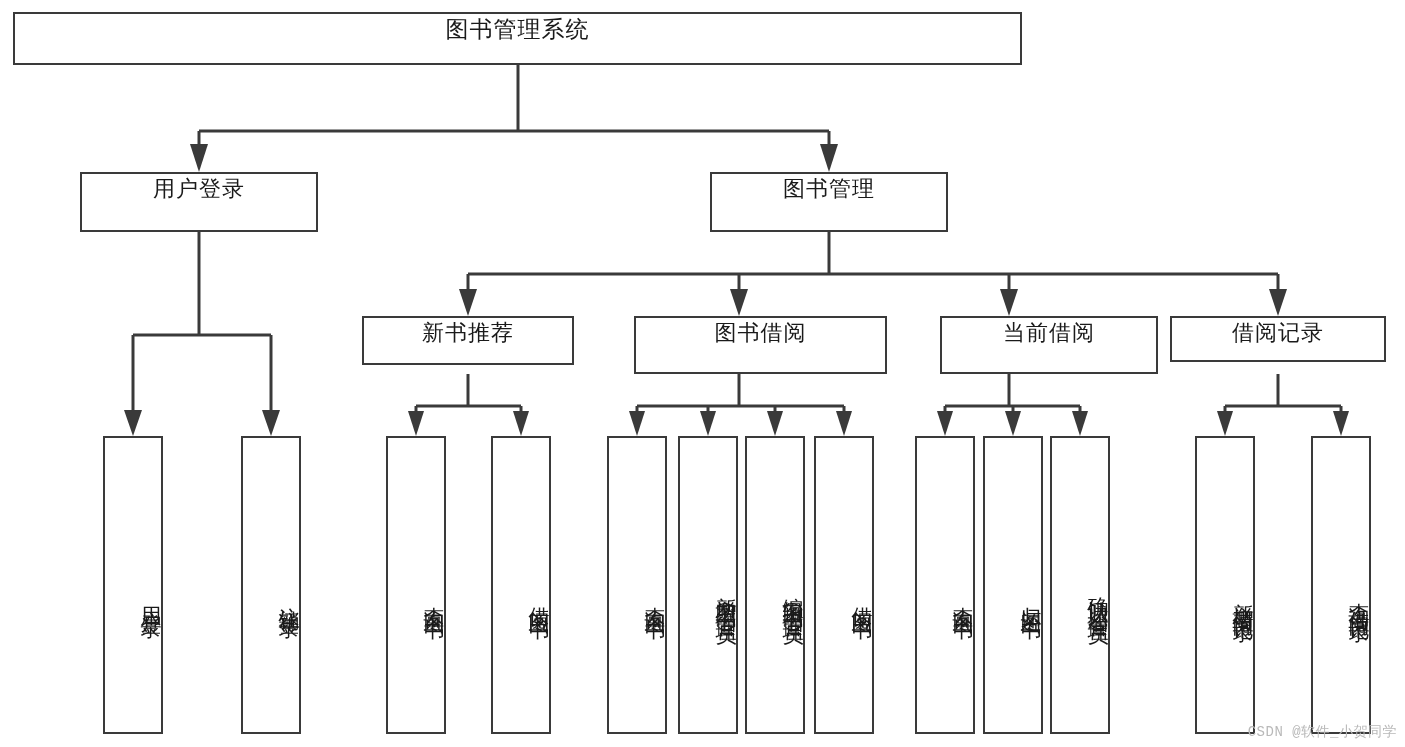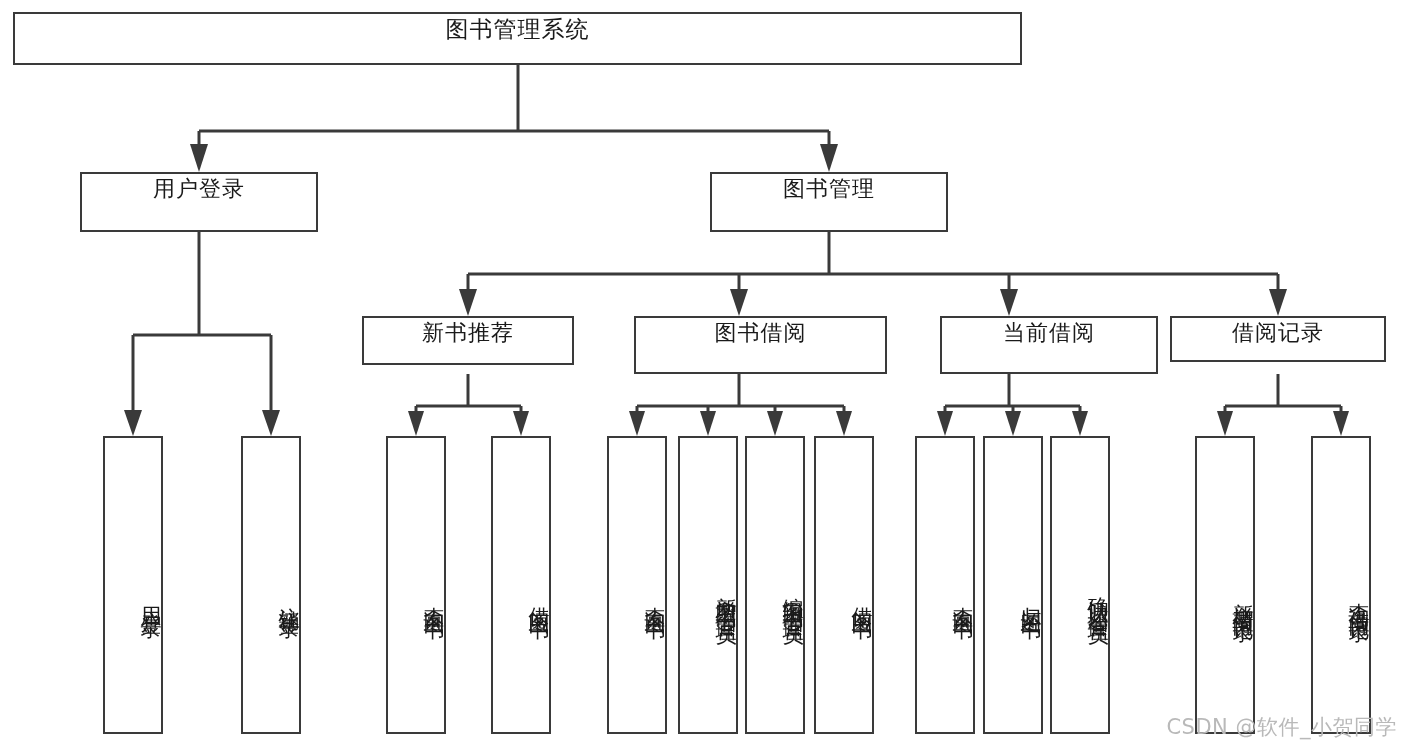--- a/index.html
+++ b/index.html
@@ -38,24 +38,25 @@
     line-height:1;
   }
   .node.leaf .vtext{
     writing-mode:vertical-rl;
     text-orientation:upright;
     white-space:nowrap;
   }
   .watermark{
     position:absolute;
     right:8px;bottom:6px;
-    font-size:21px;
+    font-size:14px;
     color:#b9b9b9;
     white-space:nowrap;
     letter-spacing:0.5px;
+    font-family:Liberation Mono, monospace;
   }
 </style>
 </head>
 <body>
 
 <div id="canvas">
 
   <svg class="edges" viewBox="0 0 1405 747" xmlns="http://www.w3.org/2000/svg">
     <g stroke="#3a3a3a" stroke-width="3" fill="none">
 

